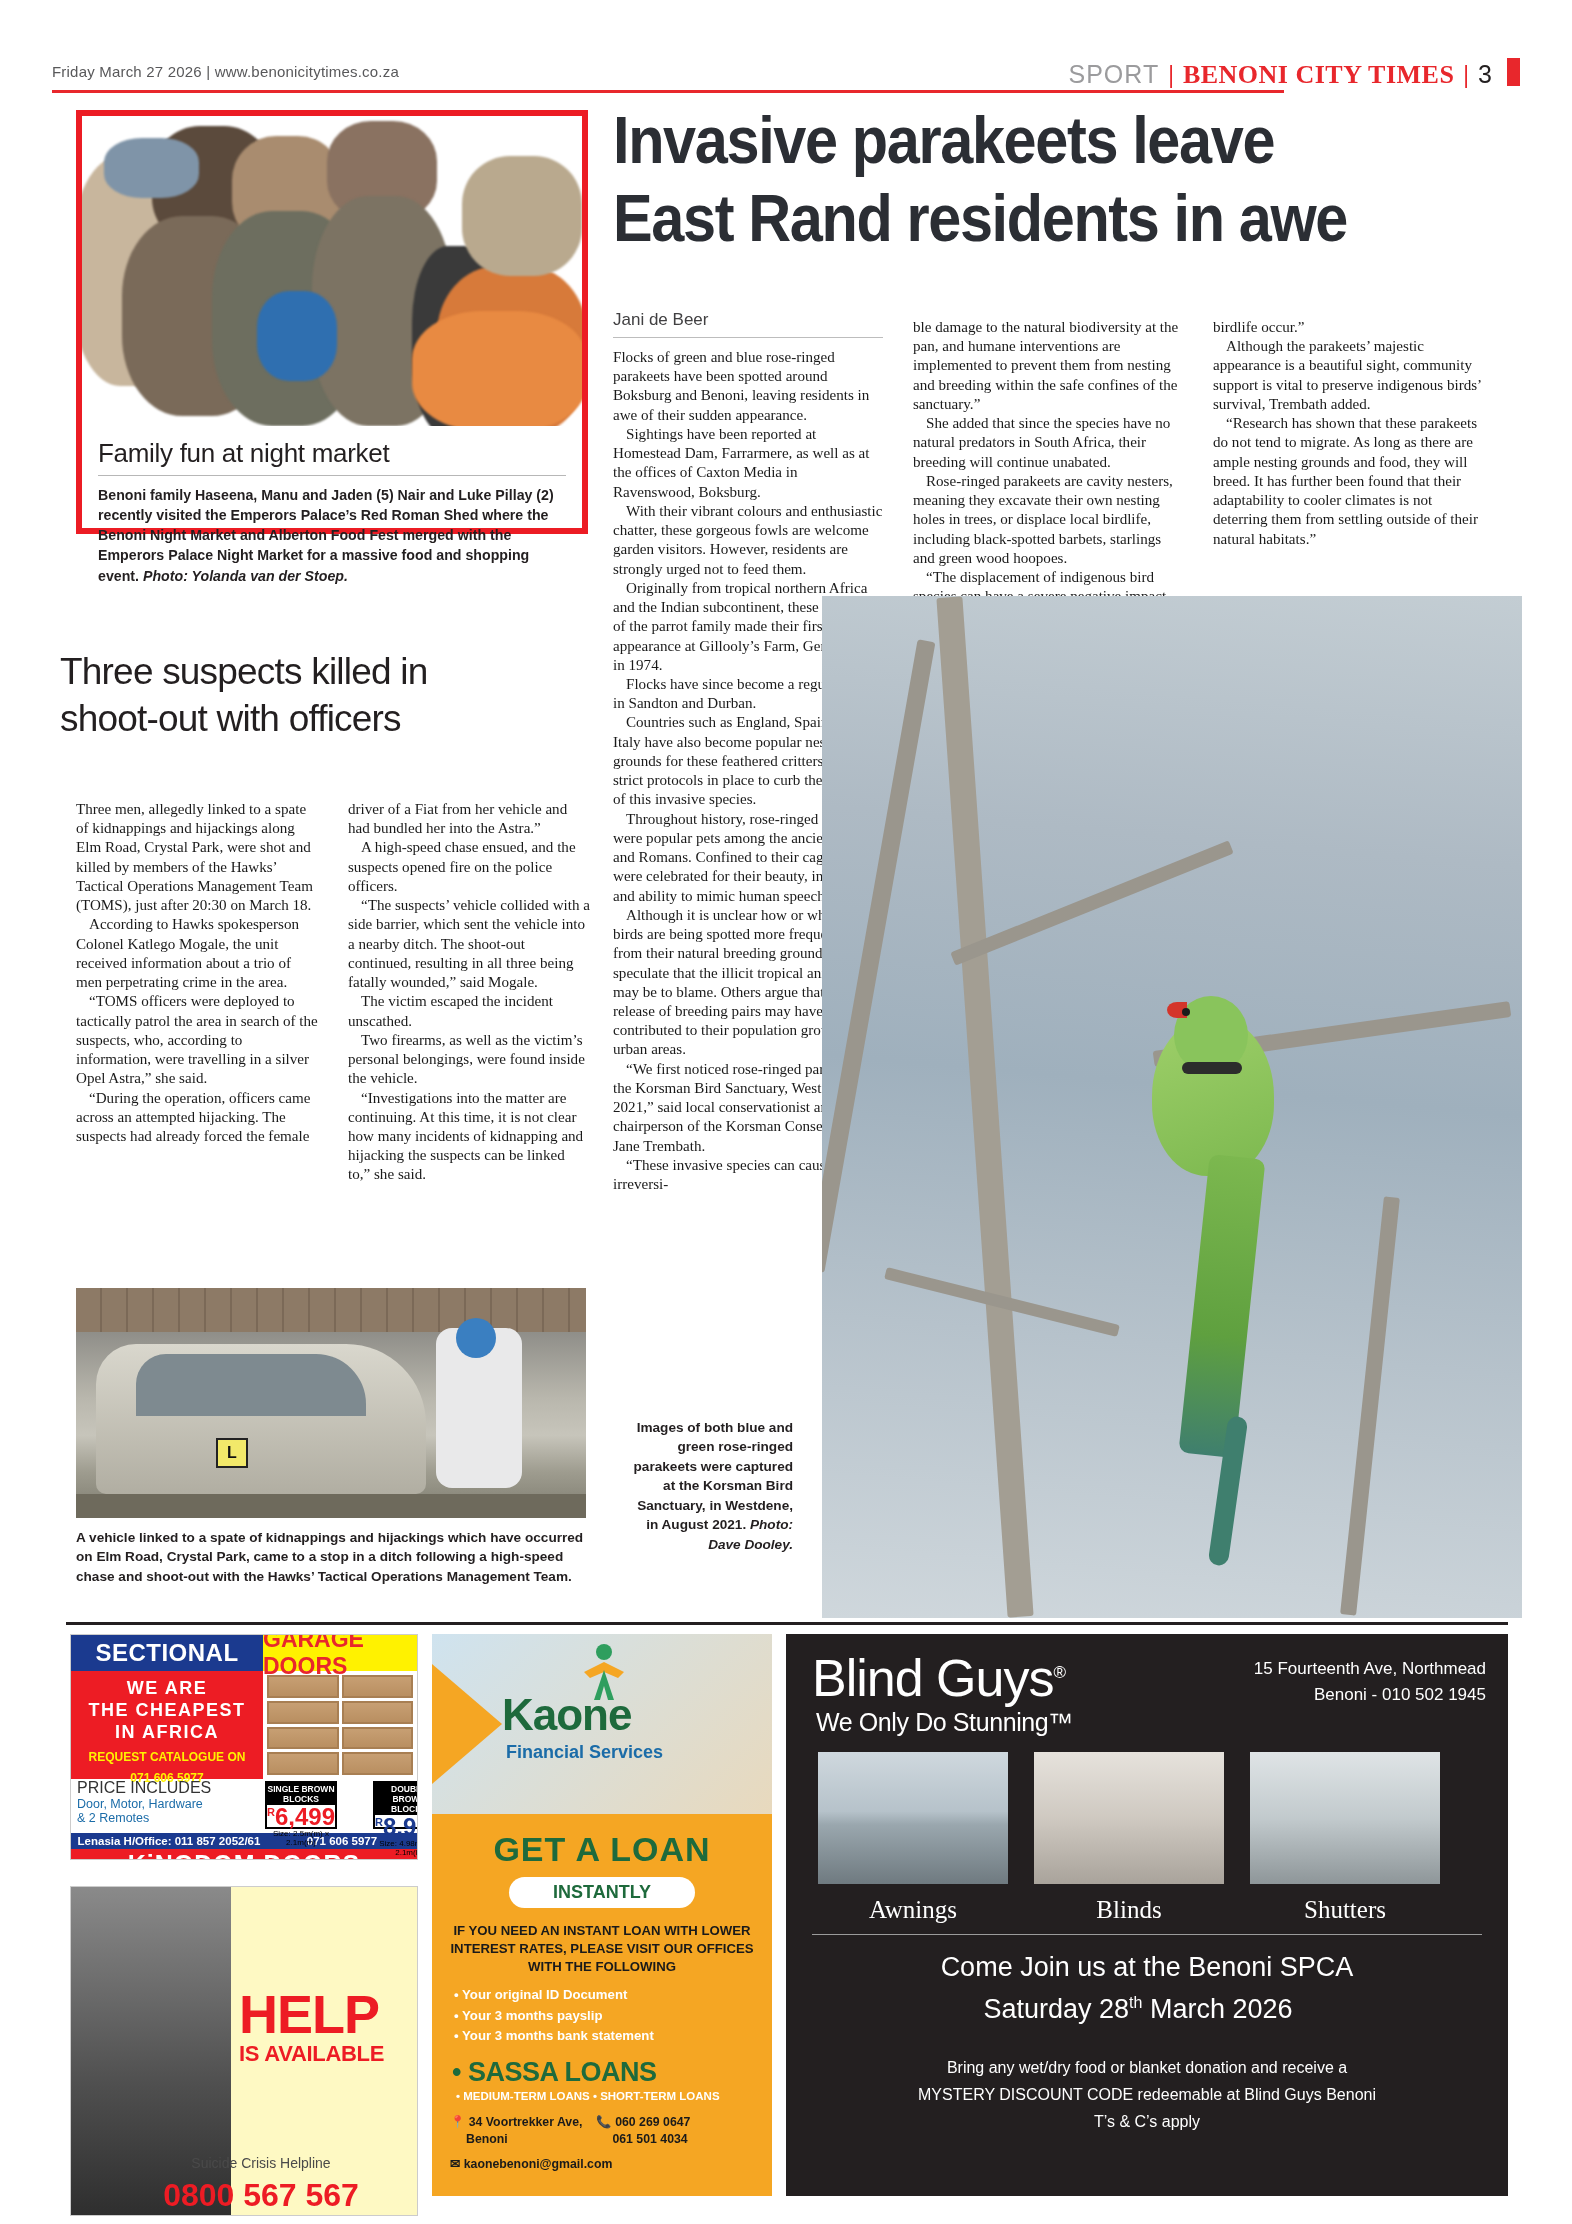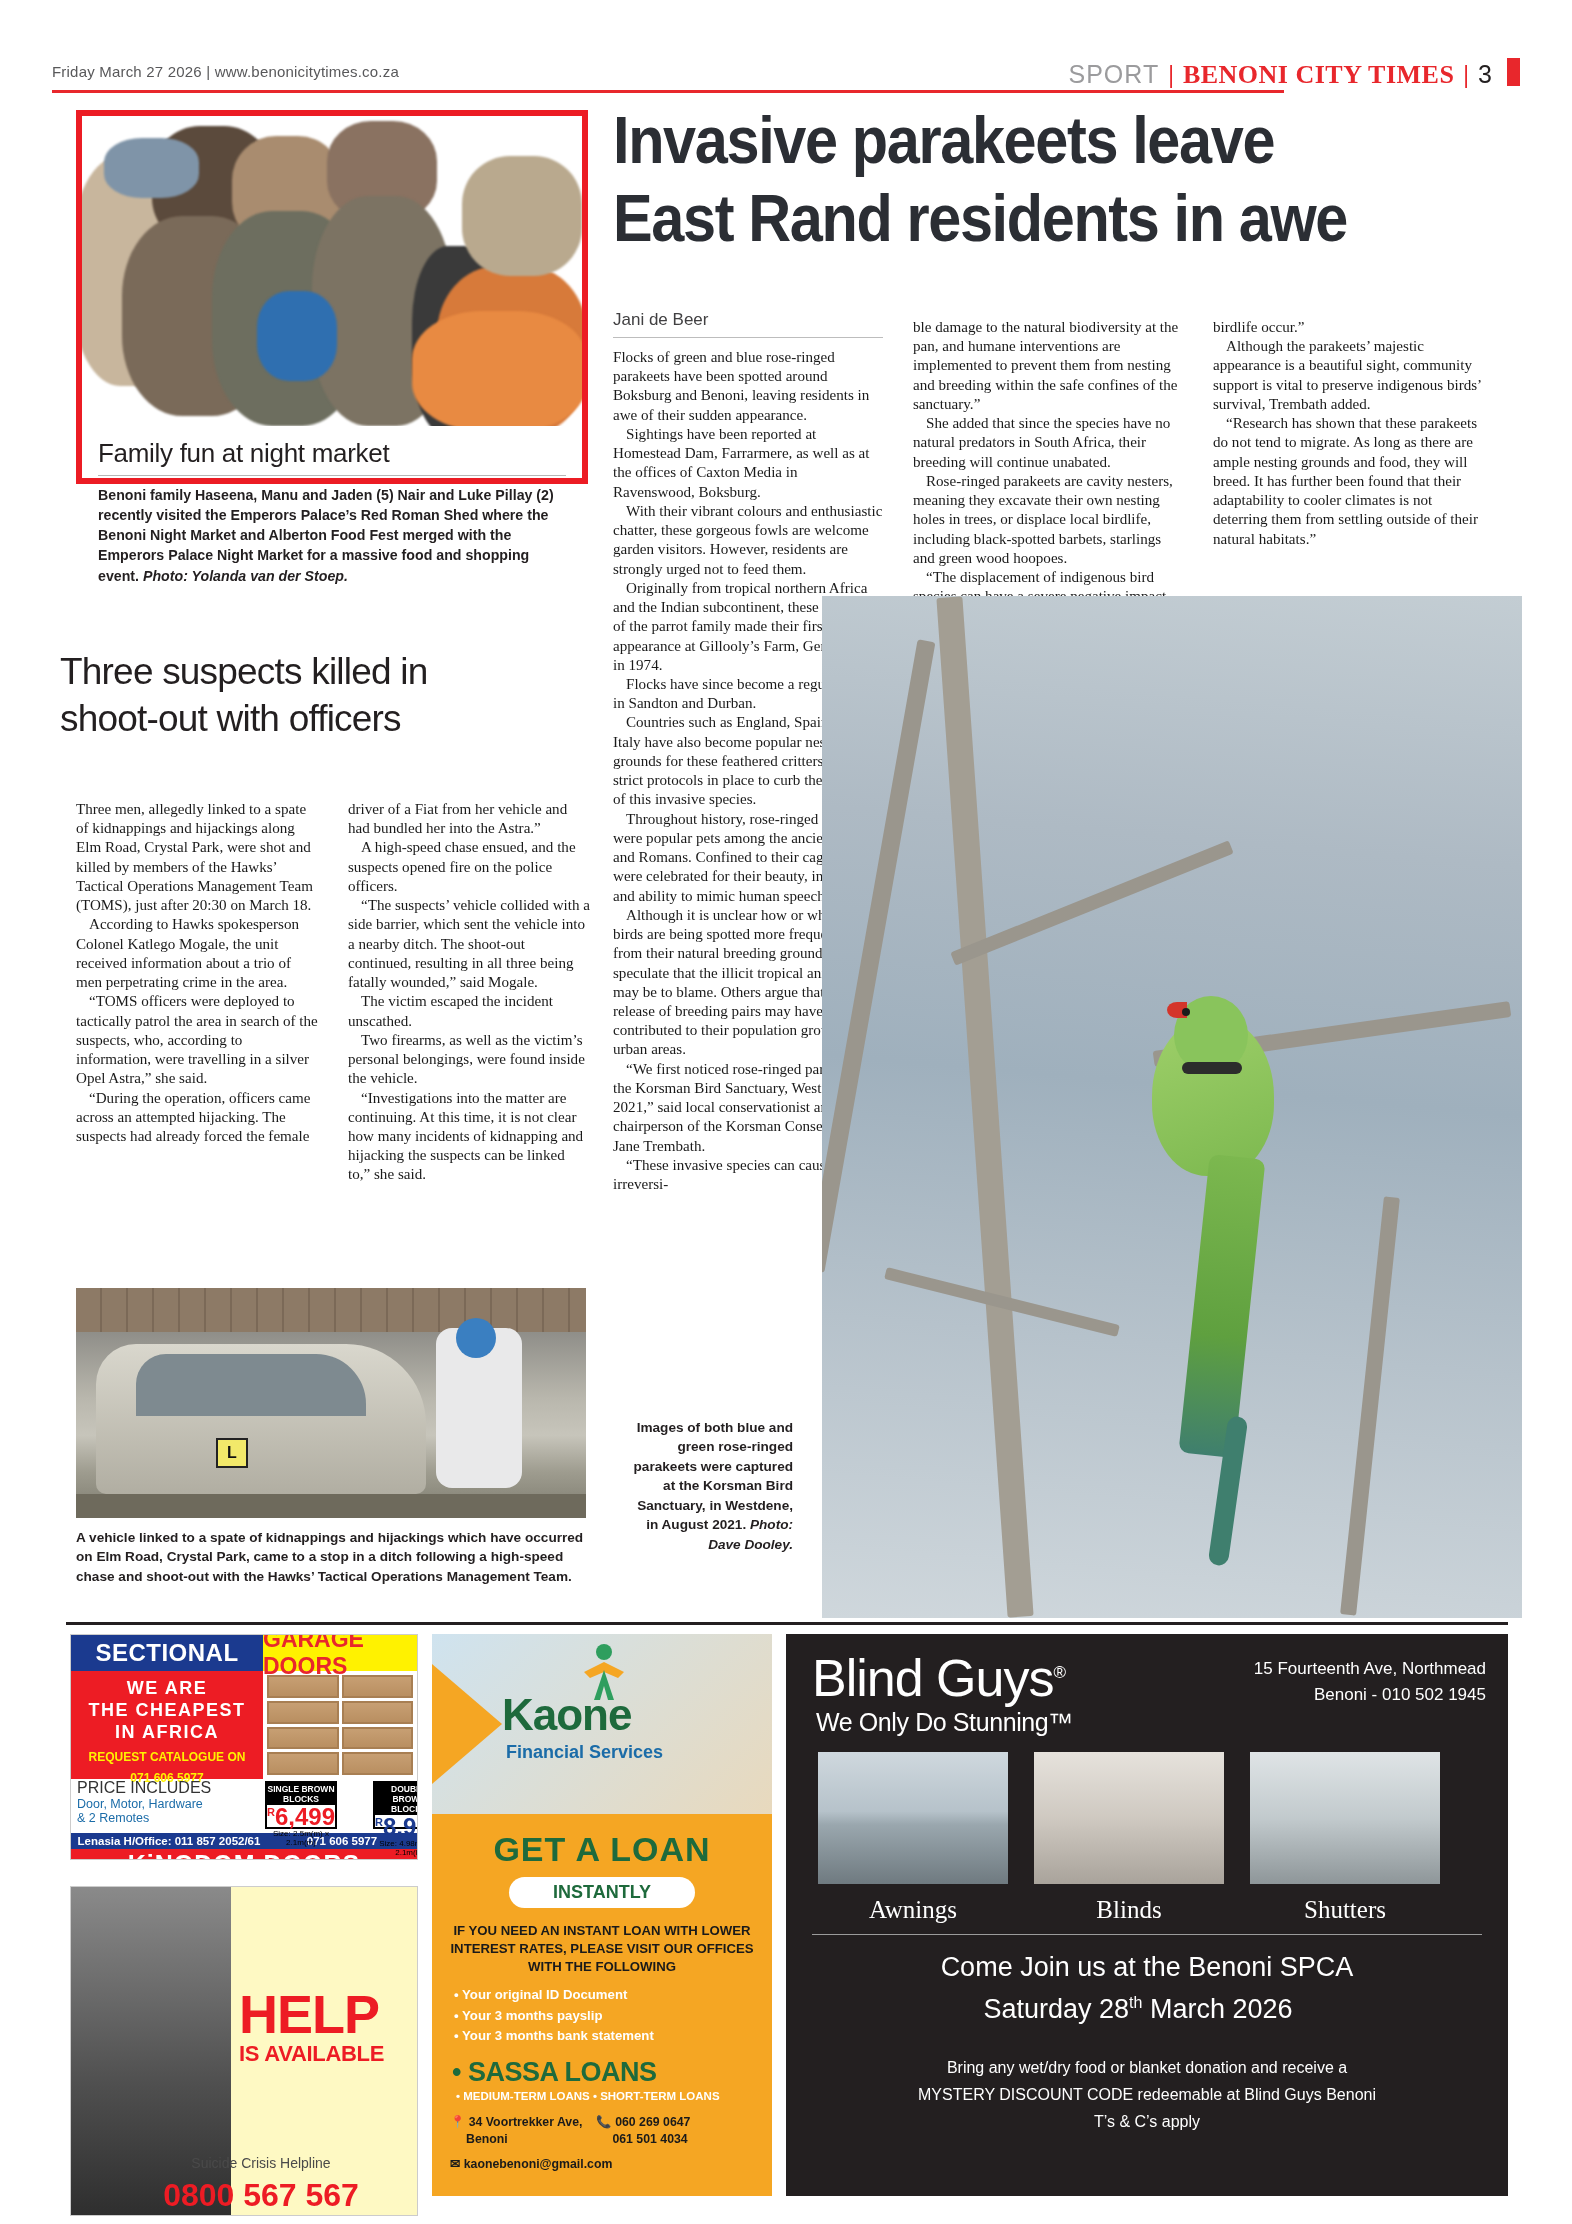--- a/index.html
+++ b/index.html
@@ -41,21 +41,21 @@
   .main-head {
     position: absolute; left: 613px; top: 102px; width: 910px;
     font-family: "Liberation Sans", sans-serif;
     font-weight: bold; font-size: 66px; line-height: 1.18;
     color: #2b2e34; letter-spacing: -1.5px;
     transform: scaleX(0.90); transform-origin: left top;
   }
 
   
   .photo-panel {
-    position: absolute; left: 76px; top: 110px; width: 512px; height: 374px;
+    position: absolute; left: 76px; top: 110px; width: 512px; height: 424px;
     border: 6px solid #ec1c24; background: #fff;
   }
   .photo-img {
     position:absolute; left:0; top:0; width: 500px; height: 310px;
     background:
       radial-gradient(circle at 22% 60%, #6b5a4c 0 14%, transparent 15%),
       radial-gradient(circle at 50% 35%, #8e7b66 0 10%, transparent 11%),
       linear-gradient(160deg,#3a332e 0%,#6d6257 28%,#857461 48%,#4a4views 49%),
       linear-gradient(180deg,#4b4239 0%,#7d6f5e 40%,#a7927a 70%,#c9b49a 100%);
     overflow: hidden;

